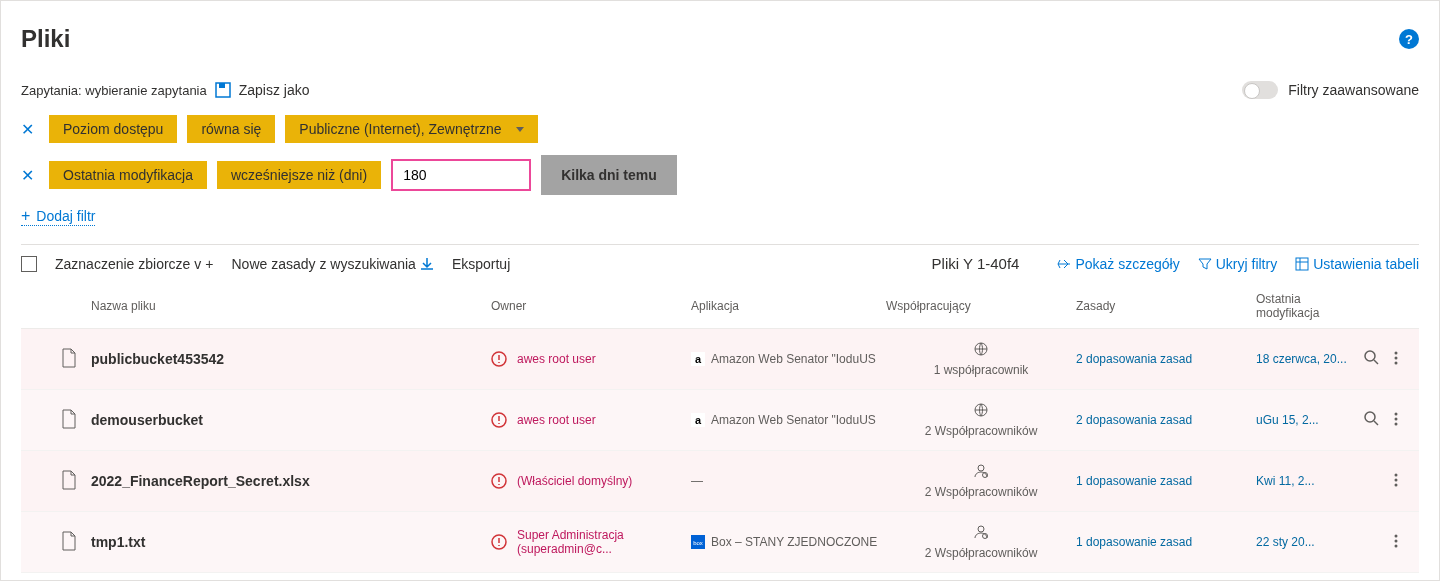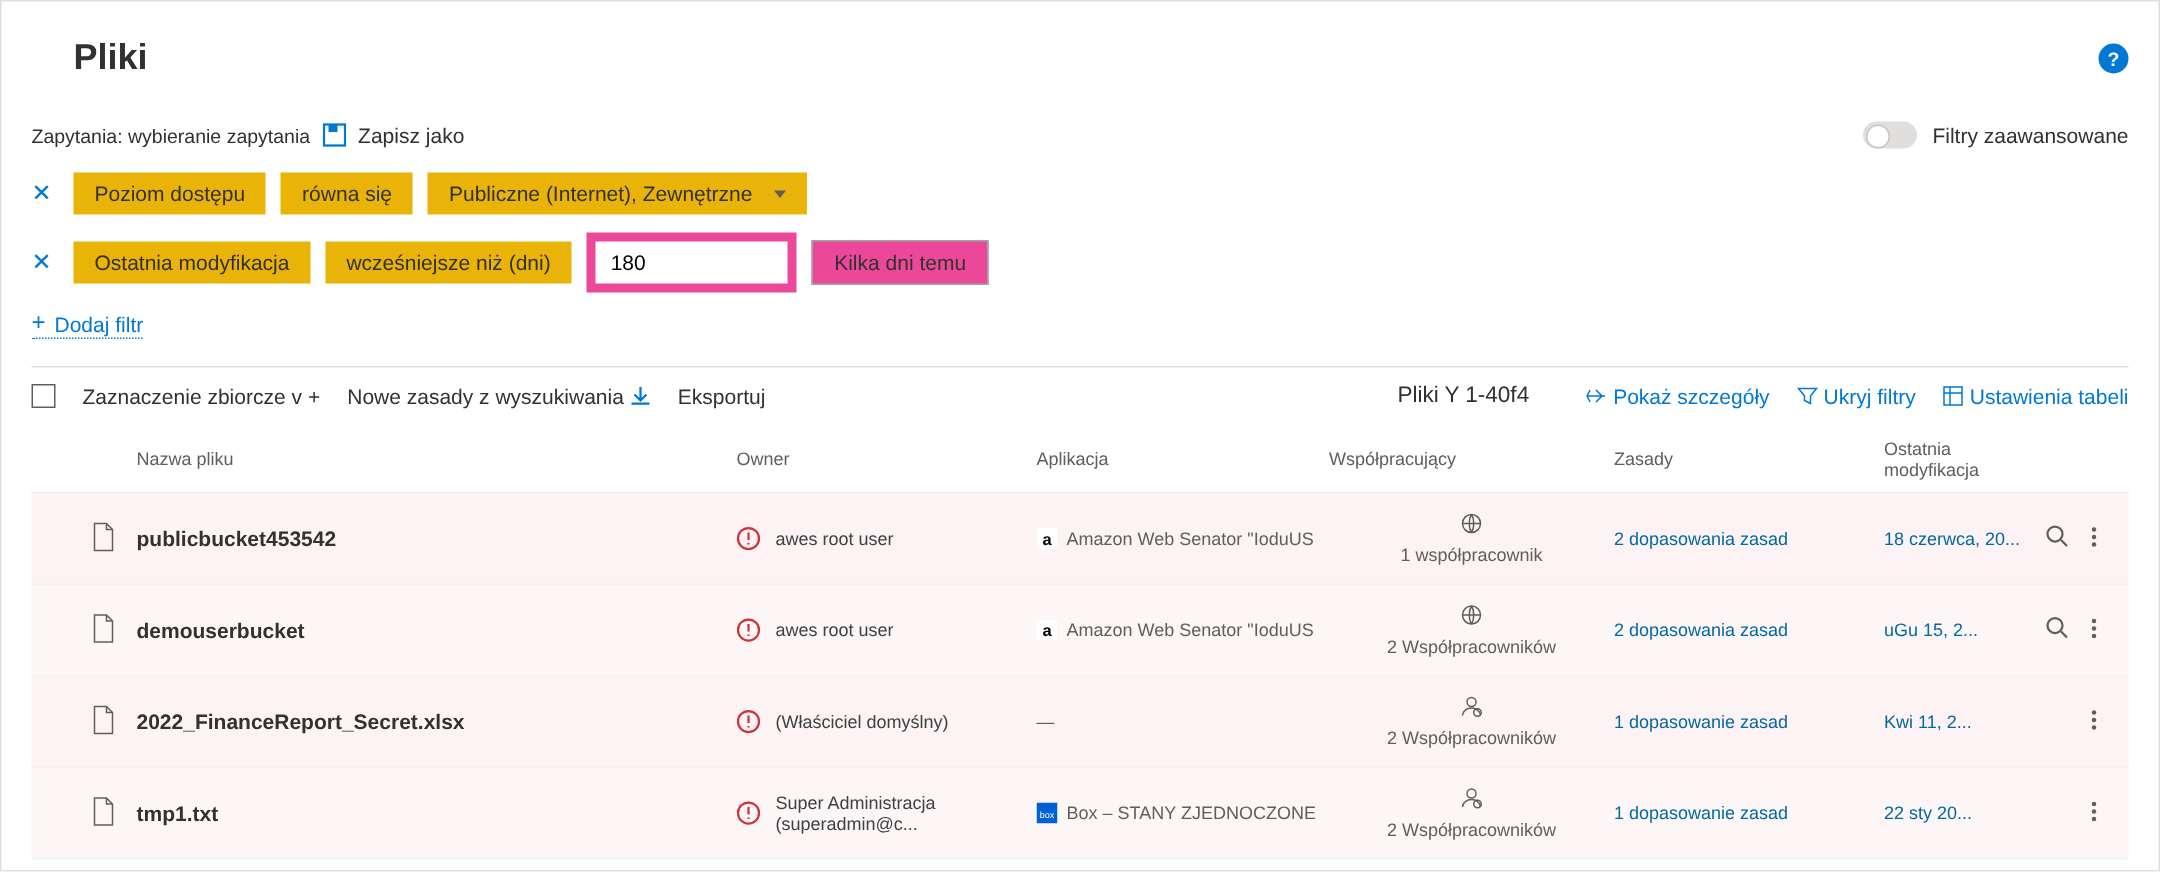--- a/index.html
+++ b/index.html
@@ -1,33 +1,33 @@
 <!DOCTYPE html>
 <html><head>
 <meta charset="utf-8">
 <style>
 * { box-sizing: border-box; margin: 0; padding: 0; }
 body { font-family: "Segoe UI", sans-serif; font-size: 13px; color: #323130; background: #fff; width: 1440px; height: 581px; border: 1px solid #e1dfdd; }
 .page { padding: 24px 20px 0 20px; }
-.header-row { display: flex; justify-content: space-between; align-items: center; margin-bottom: 28px; margin-left: 28px; }
+.header-row { display: flex; justify-content: space-between; align-items: center; margin-bottom: 28px; }
 .title { font-size: 24px; font-weight: 600; }
 .help-icon { width: 20px; height: 20px; border-radius: 50%; background: #0078d4; color: #fff; display: flex; align-items: center; justify-content: center; font-size: 13px; font-weight: 600; cursor: pointer; }
 .query-row { display: flex; align-items: center; gap: 8px; margin-bottom: 16px; }
 .save-icon { width: 16px; height: 16px; }
 .save-link { color: #323130; font-size: 14px; }
 .right-controls { margin-left: auto; display: flex; align-items: center; gap: 10px; }
 .toggle { width: 36px; height: 18px; border-radius: 10px; background: #e1dfdd; position: relative; cursor: pointer; }
 .toggle::after { content: ""; position: absolute; left: 2px; top: 2px; width: 14px; height: 14px; border-radius: 50%; background: #fff; border: 1px solid #c8c6c4; }
 .toggle-label { font-size: 14px; }
 .filter-row { display: flex; align-items: center; gap: 10px; margin-bottom: 12px; }
 .x-btn { color: #0078d4; font-size: 16px; width: 18px; cursor: pointer; }
 .chip { background: #eab308; padding: 6px 14px; font-size: 14px; display: flex; align-items: center; gap: 6px; }
 .chip.dropdown::after { content: ""; border-left: 4px solid transparent; border-right: 4px solid transparent; border-top: 5px solid #605e5c; margin-left: 8px; }
-.input-box { border: 6px solid #ec4899; padding: 6px 10px; font-size: 14px; width: 140px; background: #fff; }
-.pill { background: #ec4899; padding: 6px 14px; font-size: 14px; border: 1px solid #a3a3a3; }
+.input-box { border: 2px solid #ec4899; padding: 6px 10px; font-size: 14px; width: 140px; background: #fff; }
+.pill { background: #a3a3a3; padding: 6px 14px; font-size: 14px; border: 6px solid #a3a3a3; font-weight: bold; }
 .add-filter { color: #0078d4; font-size: 14px; display: flex; align-items: center; gap: 6px; cursor: pointer; margin-bottom: 18px; border-bottom: 1px dotted #0078d4; width: fit-content; }
 .plus { font-size: 16px; }
 .divider { border-top: 1px solid #e1dfdd; margin-bottom: 10px; }
 .toolbar { display: flex; align-items: center; gap: 18px; margin-bottom: 12px; }
 .checkbox { width: 16px; height: 16px; border: 1px solid #605e5c; }
 .toolbar-item { font-size: 14px; cursor: pointer; display: flex; align-items: center; gap: 4px; }
 .dl-icon { width: 14px; height: 14px; }
 .spacer { flex: 1; }
 .result-count { font-size: 15px; font-weight: 400; margin-right: 20px; }
 .blue-link { color: #0078d4; font-size: 14px; cursor: pointer; display: flex; align-items: center; gap: 4px; }
@@ -39,21 +39,21 @@
 .col-app { width: 195px; }
 .col-collab { width: 190px; }
 .col-policy { width: 180px; }
 .col-mod { width: 100px; }
 .col-actions { width: 60px; display: flex; gap: 14px; justify-content: flex-end; padding-right: 18px; }
 .row { display: flex; align-items: center; padding: 12px 0; border-bottom: 1px solid #f3f2f1; background: #fdf3f4; }
 .row.light { background: #fdf6f7; }
 .file-icon { width: 16px; height: 20px; }
 .file-name { font-weight: 600; font-size: 14px; color: #323130; }
 .warn-icon { width: 16px; height: 16px; margin-right: 10px; flex-shrink: 0; }
-.owner-cell { display: flex; align-items: center; font-size: 12px; color: #404040; }
+.owner-cell { display: flex; align-items: center; font-size: 12px; color: #be185d; }
 .app-cell { display: flex; align-items: center; gap: 6px; font-size: 12px; color: #605e5c; }
 .app-icon { width: 14px; height: 14px; flex-shrink: 0; }
 .collab-cell { display: flex; align-items: center; gap: 6px; font-size: 12px; color: #605e5c; flex-direction: column; }
 .globe-icon, .person-icon { width: 16px; height: 16px; flex-shrink: 0; }
 .policy-cell { font-size: 12px; color: #0369a1; }
 .mod-cell { font-size: 12px; color: #0369a1; }
 .search-action, .more-action { cursor: pointer; color: #605e5c; }
 </style>
 </head>
 <body>

